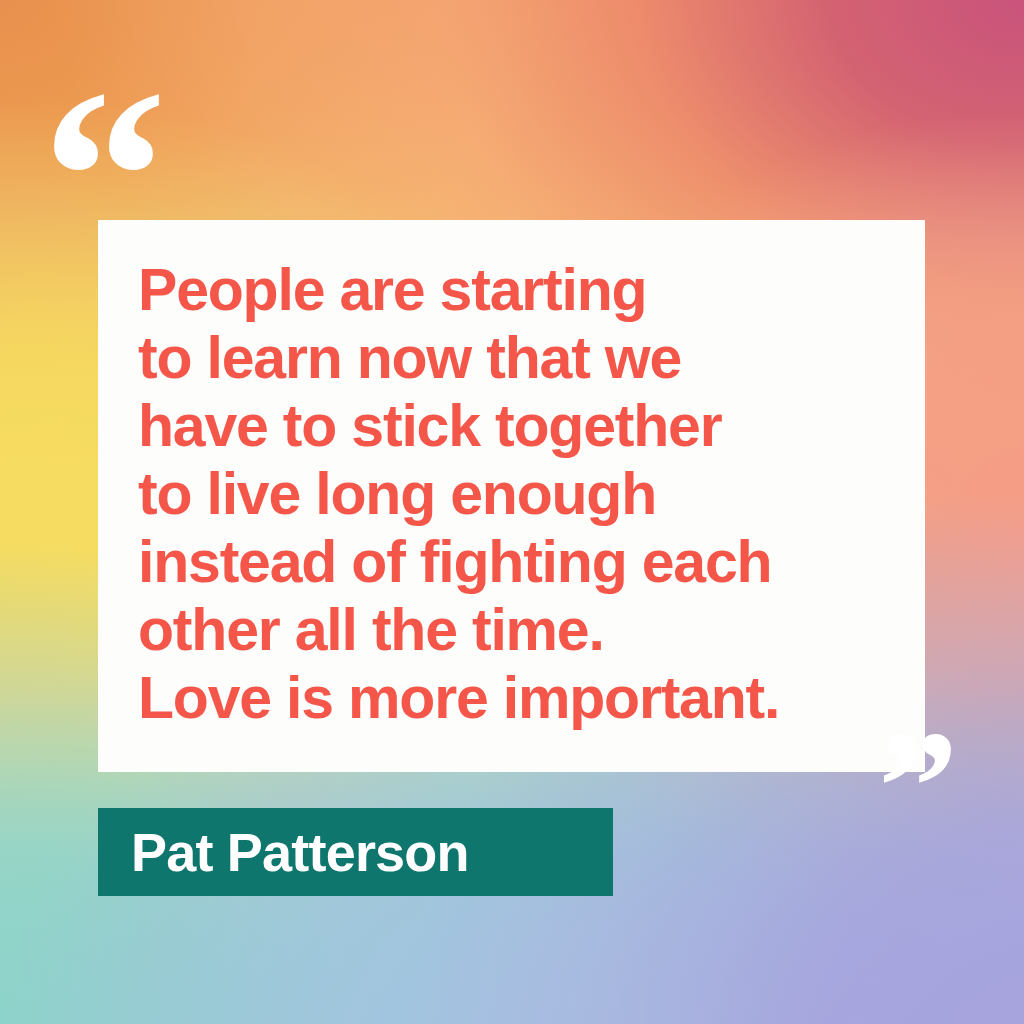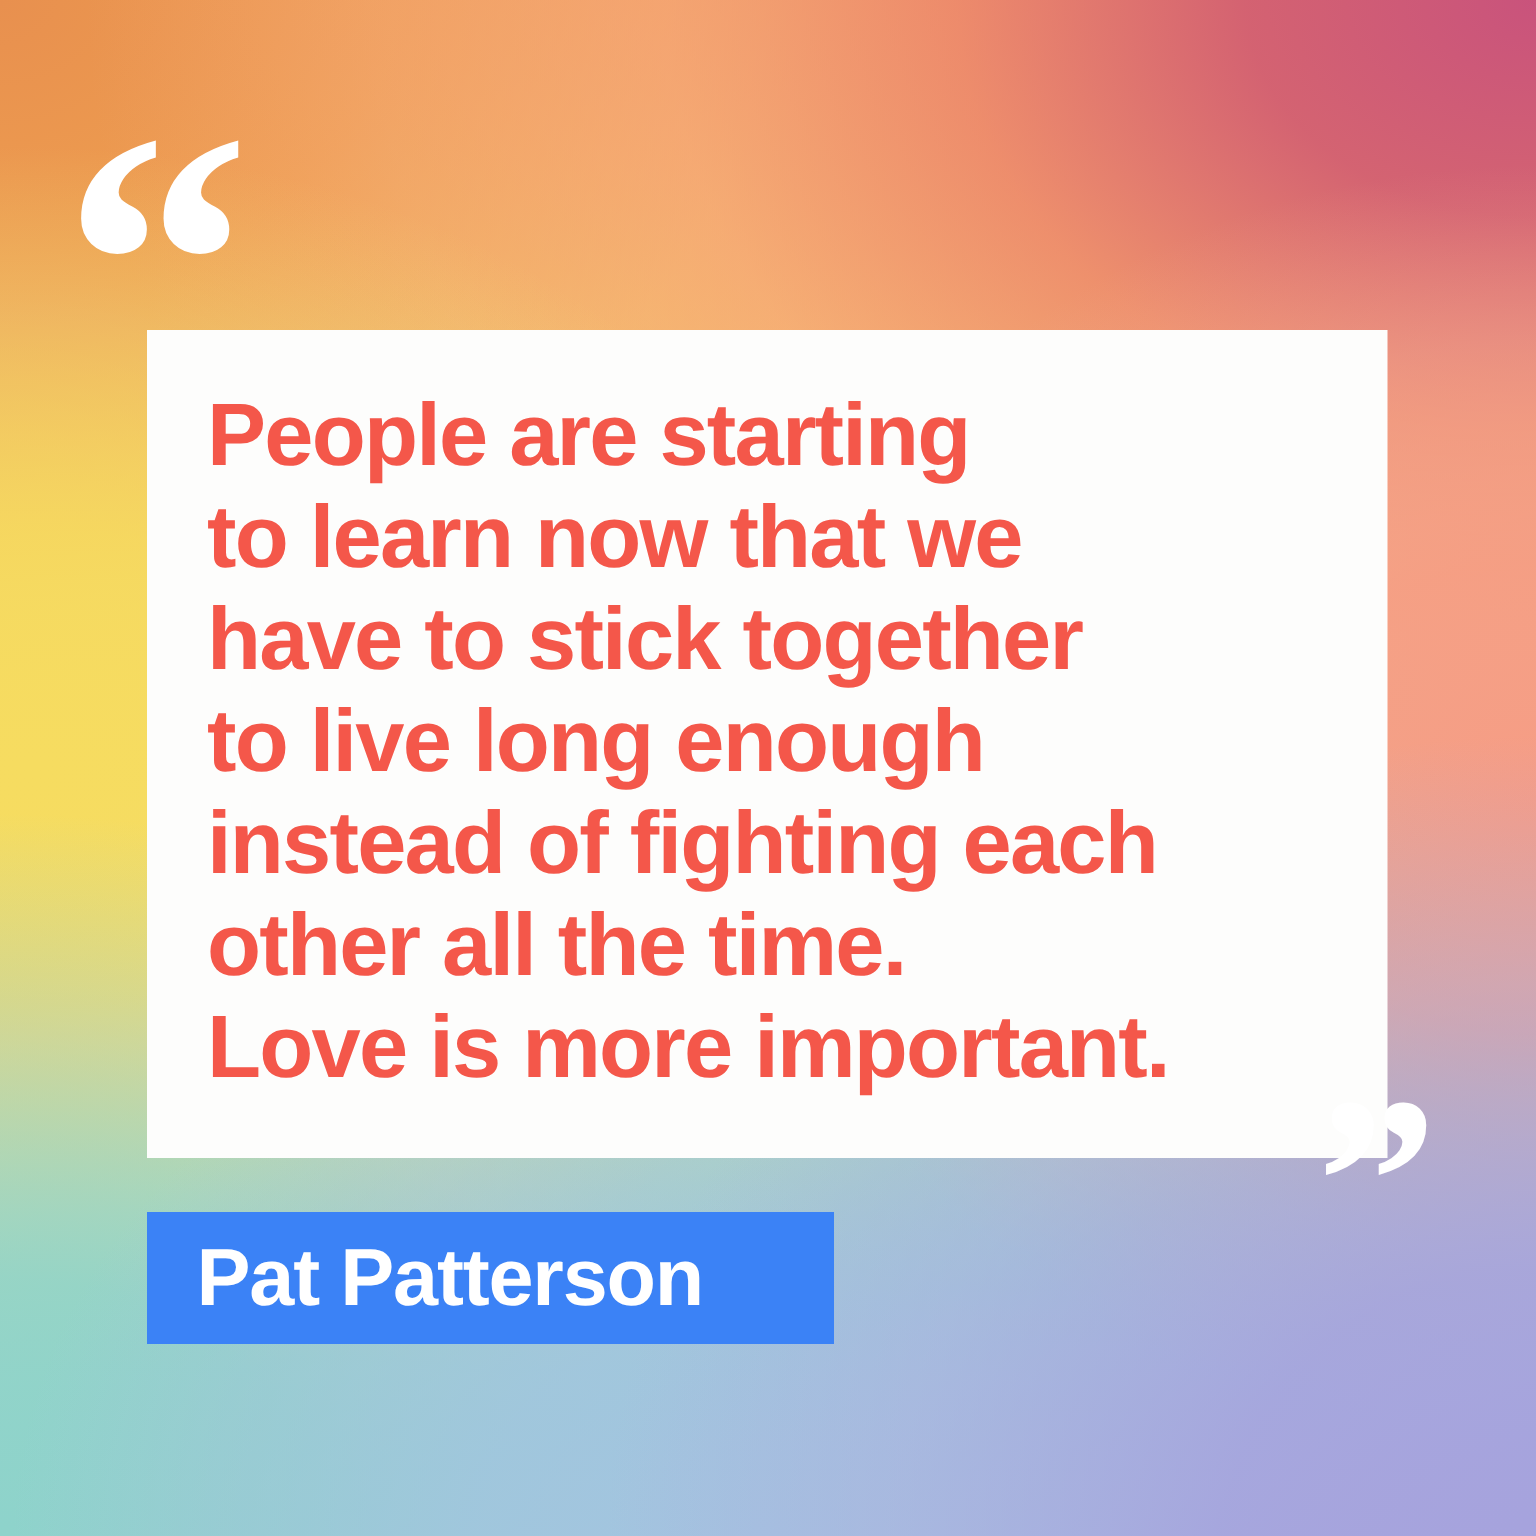--- a/index.html
+++ b/index.html
@@ -149,23 +149,23 @@
     line-height: 68px;
     letter-spacing: -1.2px;
     white-space: pre-line;
   }
 
   
   .author-banner {
     position: absolute;
     left: 98px;
     top: 808px;
-    width: 458px;
+    width: 515px;
     height: 88px;
-    background: #3b82f6;
+    background: #0f766e;
     display: flex;
     align-items: center;
     box-sizing: border-box;
     padding-left: 33px;
   }
 
   .author-name {
     color: #ffffff;
     font-size: 54px;
     font-weight: 700;

